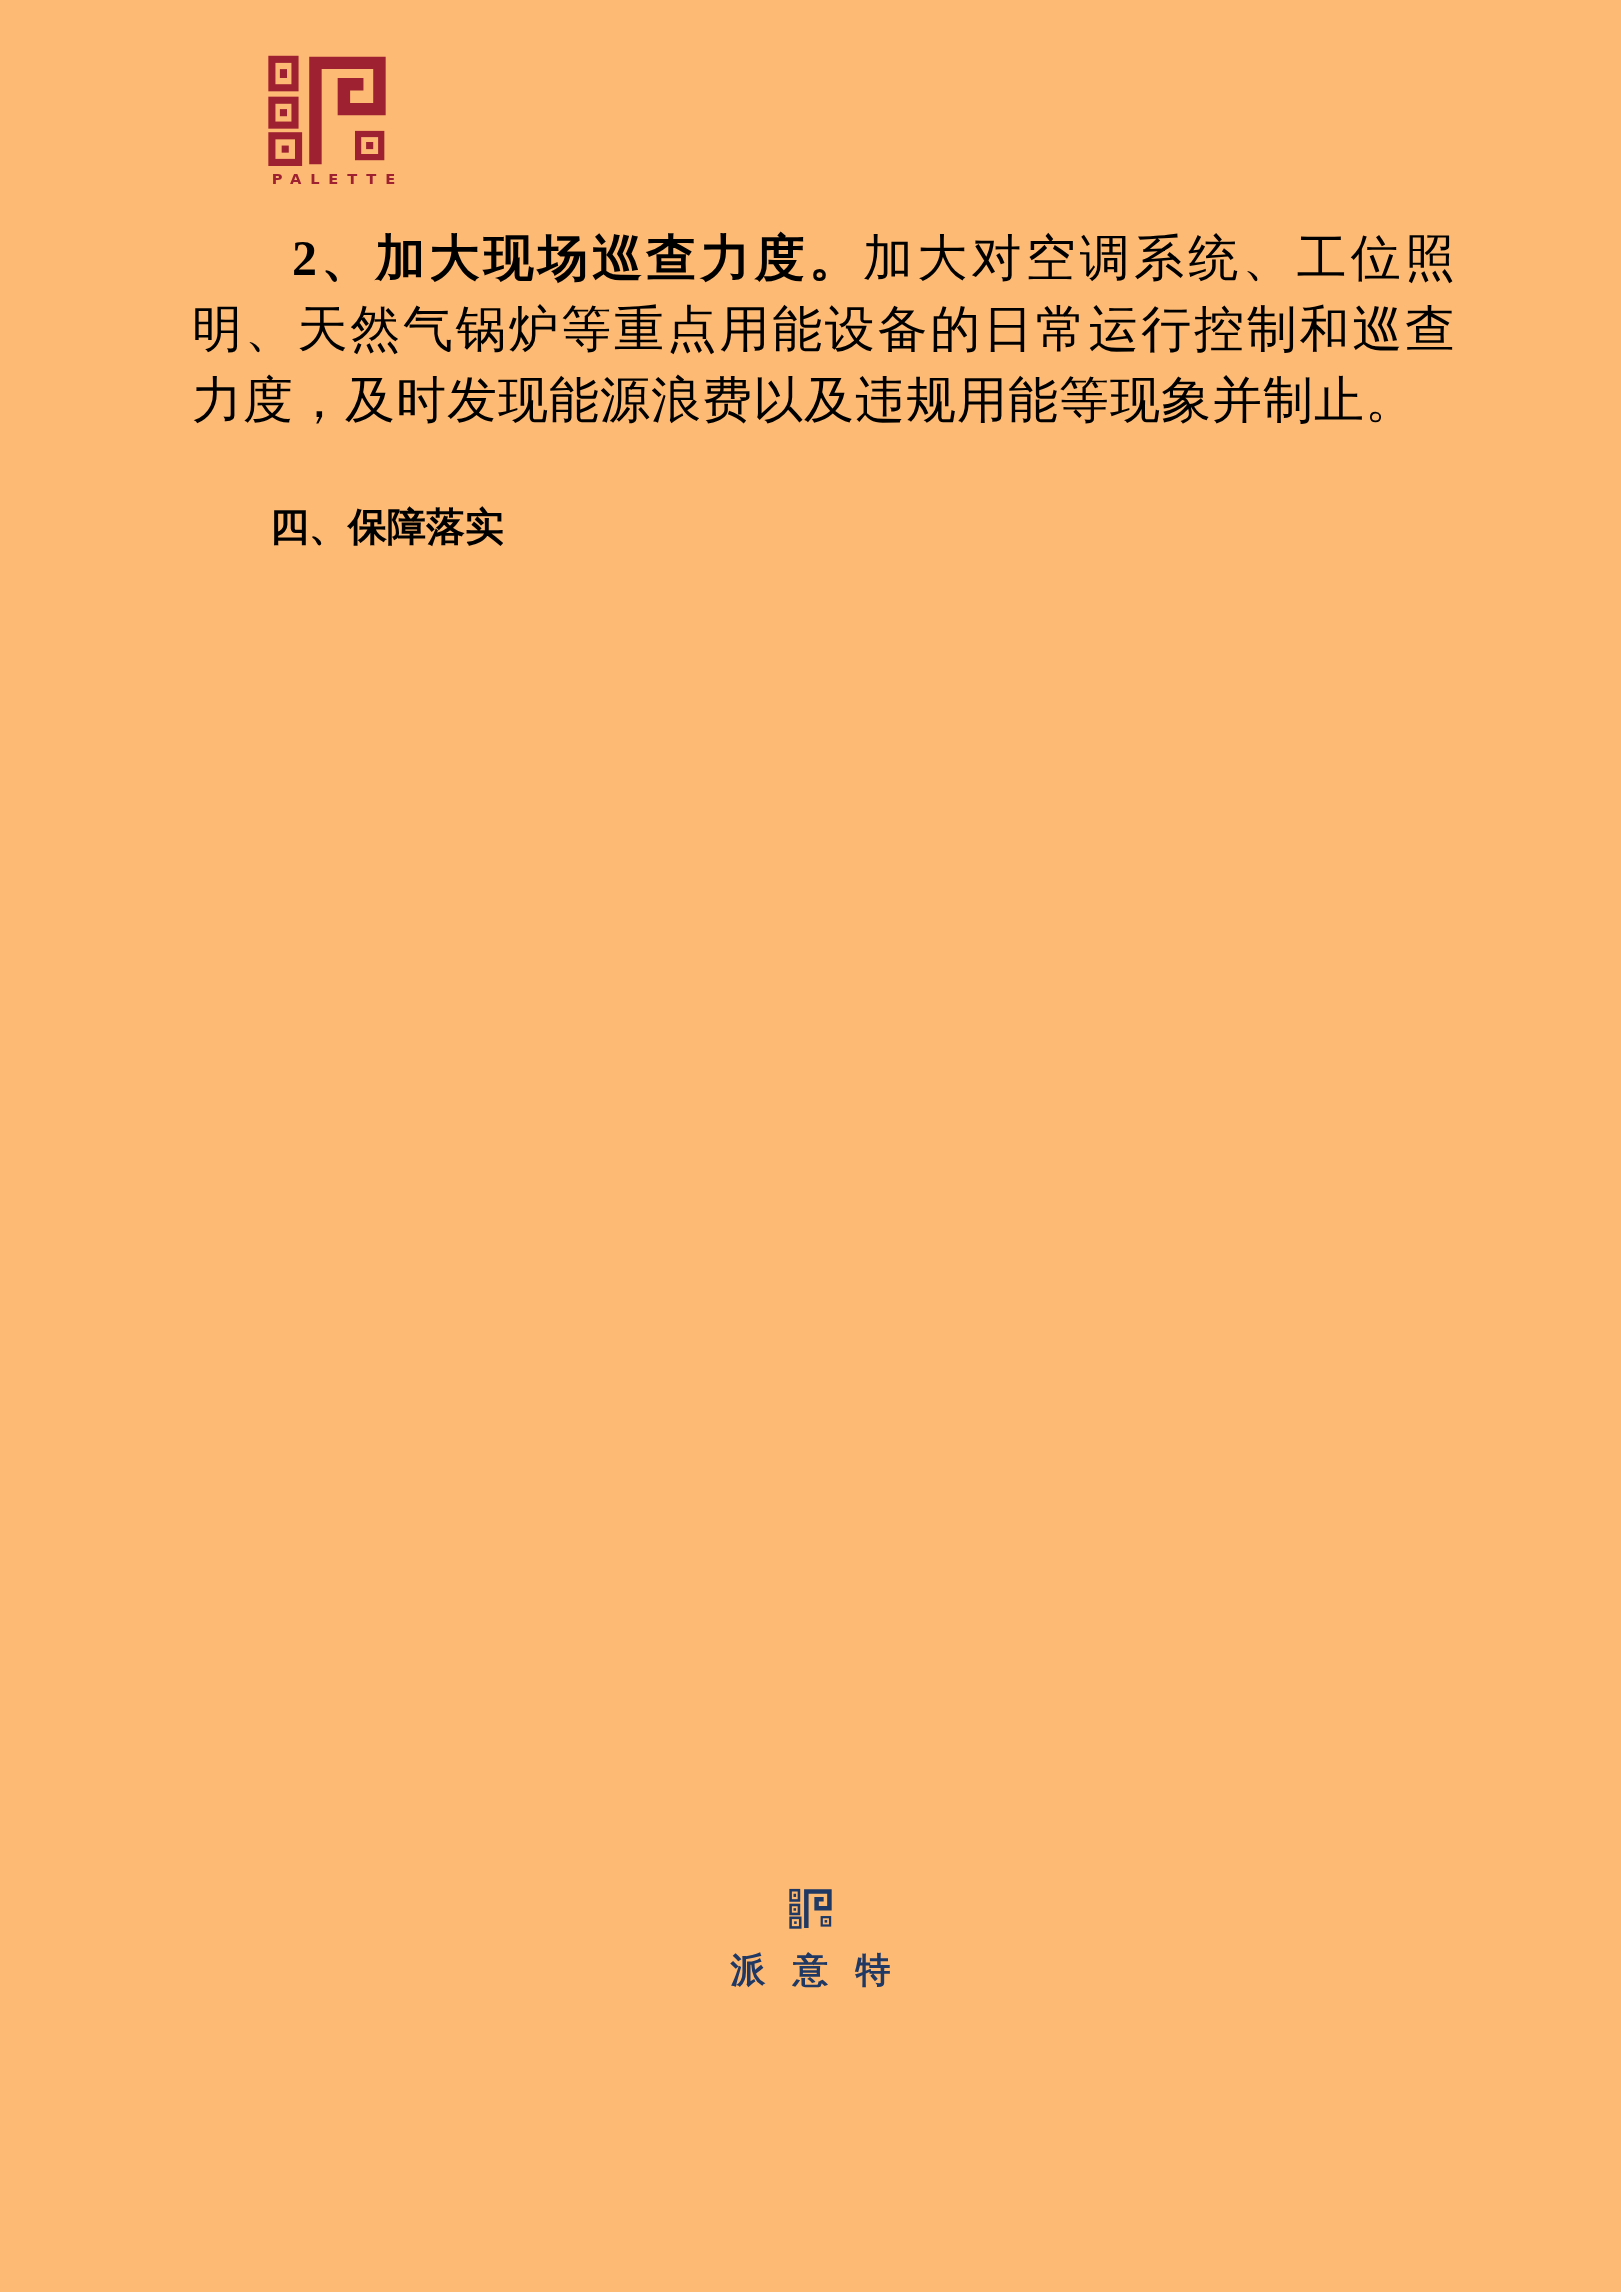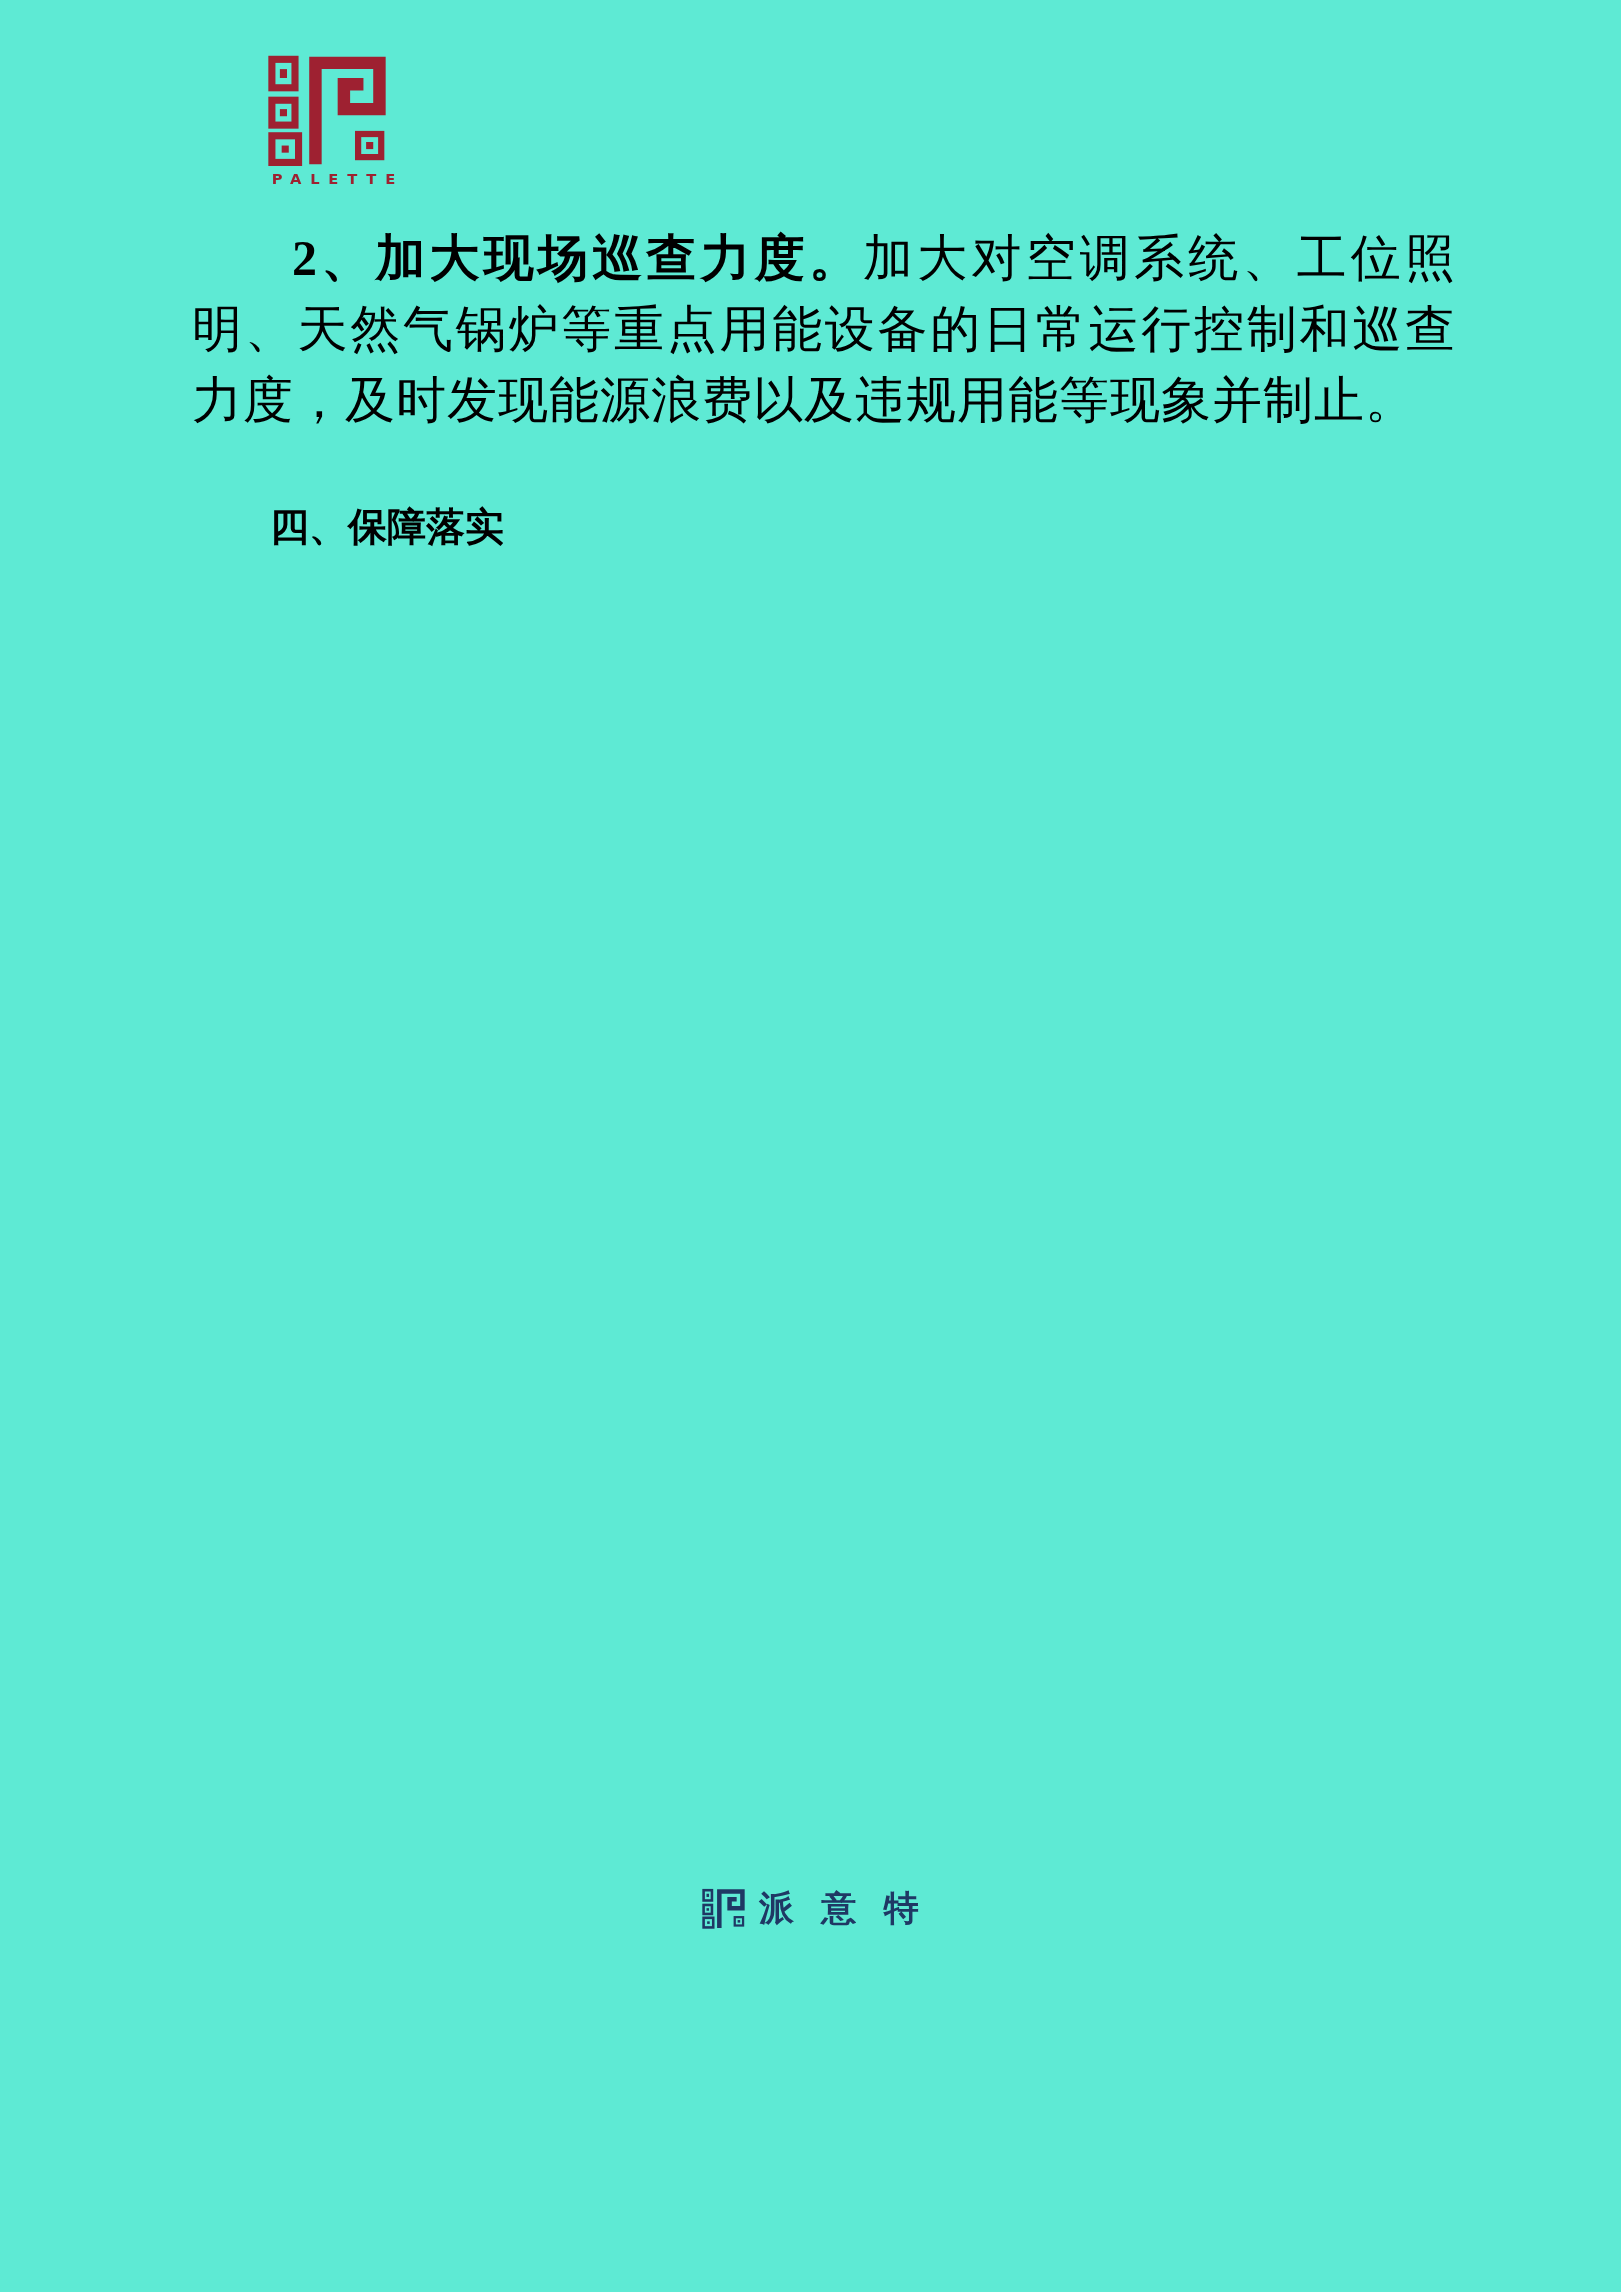--- a/index.html
+++ b/index.html
@@ -1,20 +1,20 @@
 <!DOCTYPE html>
 <html lang="zh" style="--logo-color: #9e2131; --footer-color: #1f3864;"><head>
 <meta charset="utf-8">
 <style>
   html, body { margin: 0; padding: 0; background: #ffffff; }
   .page {
     position: relative;
     width: 1621px;
     height: 2293px;
-    background: #5eead4;
+    background: #fdba74;
     overflow: hidden;
     font-family: "Liberation Serif", "DejaVu Serif", serif;
     color: #000000;
   }
 
   
   .header-logo {
     position: absolute;
     left: 263px;
     top: 54px;
@@ -58,20 +58,21 @@
   .footer-logo {
     position: absolute;
     left: 0;
     top: 1884px;
     width: 100%;
     display: flex;
     align-items: center;
     justify-content: center;
     gap: 13.7px;
     color: var(--footer-color, #1f3864);
+    flex-direction: column;
   }
   .footer-brand {
     font-size: 35px;
     font-weight: bold;
     letter-spacing: 27.4px;
     padding-left: 0;
     margin-right: -27.4px; 
     white-space: nowrap;
   }
 </style>

